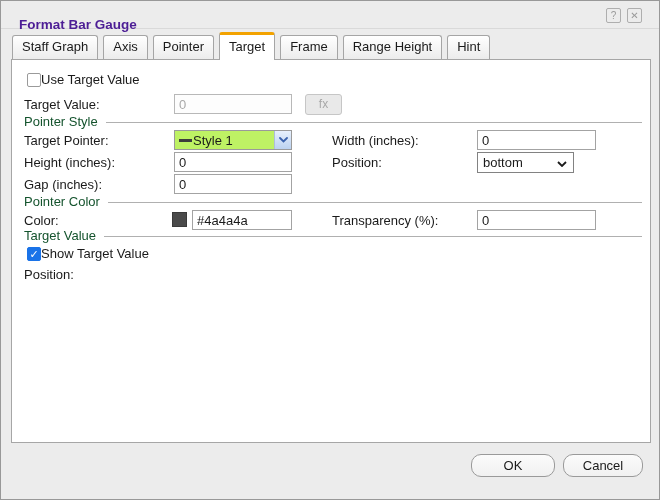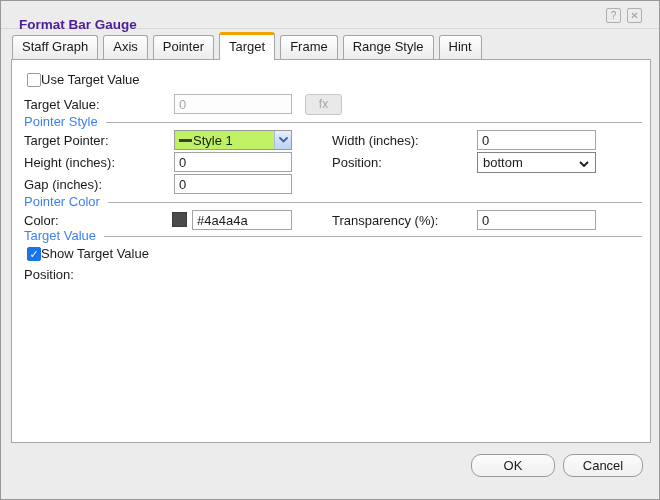--- a/index.html
+++ b/index.html
@@ -38,21 +38,21 @@
   .txt { position: absolute; height: 20px; border: 1px solid #a3a3a3; background: #fff;
          font-family: "Liberation Sans", "DejaVu Sans", sans-serif; font-size: 13px;
          padding: 0 4px; color: #1a1a1a; }
   .txt:disabled { color: #a9a9a9; background: #fdfdfd; border-color: #b8b8b8; }
 
   .fxbtn { position: absolute; width: 37px; height: 21px; background: #e9e9e9;
            border: 1px solid #c6c6c6; border-radius: 3px; color: #a8a8a8;
            font-size: 12px; line-height: 19px; text-align: center; }
 
   .section { position: absolute; left: 12px; right: 8px; display: flex; align-items: center; }
-  .section .hdr { color: #3b82f6; padding-right: 8px; white-space: nowrap; }
+  .section .hdr { color: #14532d; padding-right: 8px; white-space: nowrap; }
   .section::after { content: ''; flex: 1; border-top: 1px solid #b0b0b0; margin-top: 1px; }
 
   .cbrow { position: absolute; left: 15px; display: flex; align-items: center; cursor: default; }
   .cb { width: 14px; height: 14px; border: 1px solid #9a9a9a; border-radius: 2px;
         background: #fff; flex: 0 0 auto; }
   .cb.checked { background: #1a73e8; border-color: #1a73e8; color: #fff;
                 font-size: 11px; font-weight: bold; line-height: 13px; text-align: center; }
 
   
   .combo { position: absolute; height: 20px; background: #bef264; border: 1px solid #9a9a9a;
@@ -88,21 +88,21 @@
     <div class="winbtn help">?</div>
     <div class="winbtn close">✕</div>
   </div>
 
   <div class="tabs">
     <div class="tab">Staff Graph</div>
     <div class="tab">Axis</div>
     <div class="tab">Pointer</div>
     <div class="tab active">Target</div>
     <div class="tab">Frame</div>
-    <div class="tab">Range Style</div>
+    <div class="tab">Range Height</div>
     <div class="tab">Hint</div>
   </div>
 
   <div class="panel">
 
     <div class="cbrow" style="top:12px;">
       <span class="cb"></span>
       <span class="lbl" style="position:static;">Use Target Value</span>
     </div>
 
@@ -127,21 +127,21 @@
       </span>
     </div>
 
     <span class="lbl" style="left:320px; top:73px;">Width (inches):</span>
     <input class="txt" style="left: 465px; top: 70px; width: 119px;" value="0">
 
     <span class="lbl" style="left:12px; top:95px;">Height (inches):</span>
     <input class="txt" style="left: 162px; top: 92px; width: 118px;" value="0">
 
     <span class="lbl" style="left:320px; top:95px;">Position:</span>
-    <div class="select" style="left:465px; top:92px; width:119px;">
+    <div class="select" style="left:465px; top:92px; width:97px;">
       <span class="val">bottom</span>
       <span>
         <svg width="10" height="6" viewBox="0 0 10 6">
             <path d="M1 1 L5 5 L9 1" stroke="#1a1a1a" stroke-width="1.8" fill="none"></path>
           </svg>
       </span>
     </div>
 
     <span class="lbl" style="left:12px; top:117px;">Gap (inches):</span>
     <input class="txt" style="left: 162px; top: 114px; width: 118px;" value="0">

